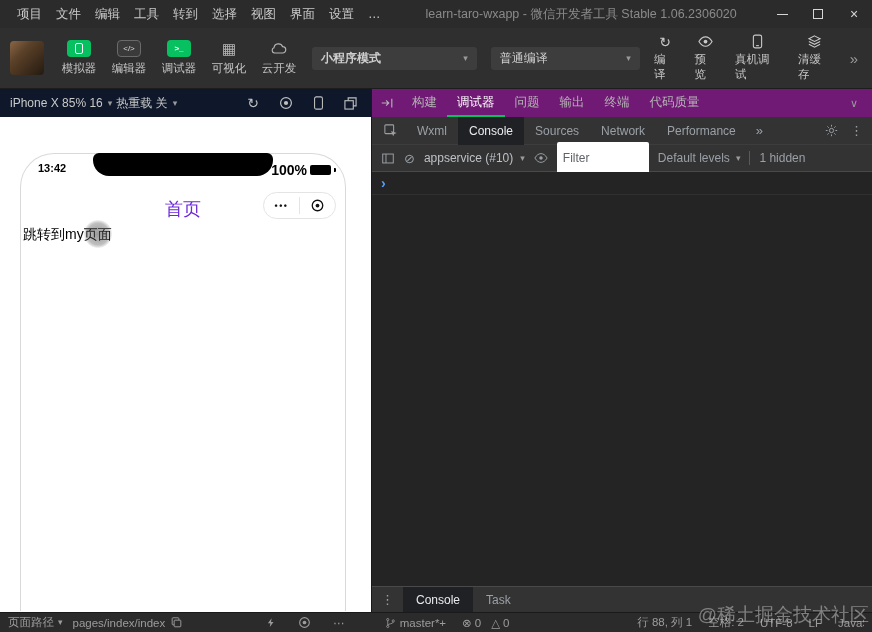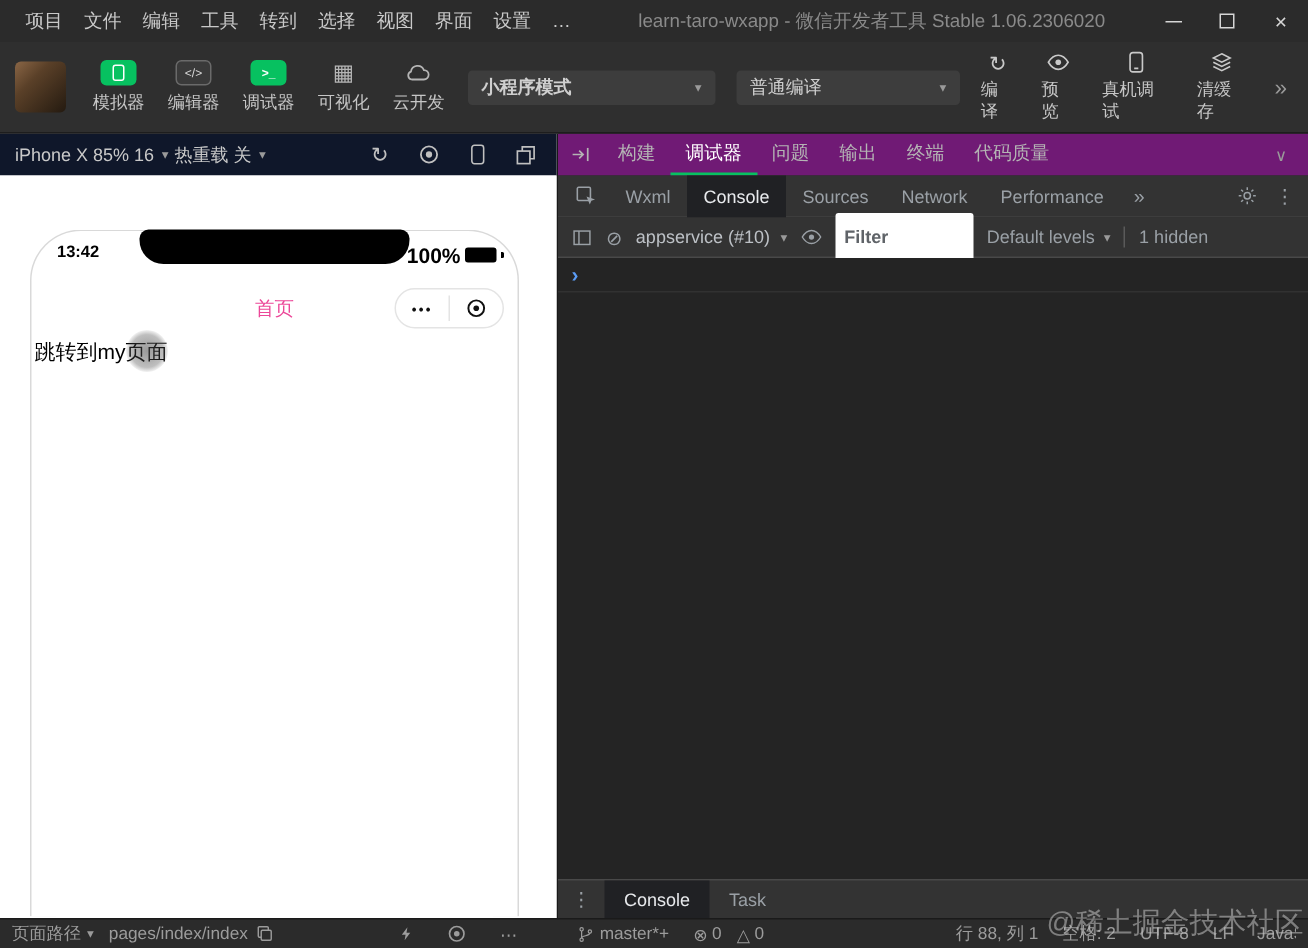--- a/index.html
+++ b/index.html
@@ -47,21 +47,21 @@
   .sim-dd { display:flex; align-items:center; gap:5px; white-space:nowrap; }
   .sim-icons { margin-left:auto; display:flex; align-items:center; gap:20px; color:#c0c0c0; padding-right:4px; }
   .sim-icon { display:flex; align-items:center; font-size:14px; line-height:1; }
   .sim-body { flex:1; position:relative; background:#fff; overflow:hidden; }
   .phone { position:absolute; left:20px; top:36px; width:326px; bottom:1px; background:#fff; border:1px solid #d9d9d9; border-bottom:none; border-radius:34px 34px 0 0; }
   .notch { position:absolute; top:-1px; left:50%; transform:translateX(-50%); width:180px; height:23px; background:#000; border-radius:6px 6px 16px 16px; }
   .p-time { position:absolute; top:8px; left:17px; font-size:11px; font-weight:700; color:#000; }
   .p-batt { position:absolute; top:8px; right:9px; display:flex; align-items:center; gap:3px; font-size:14px; font-weight:700; color:#000; }
   .batt-body { width:21px; height:10px; background:#000; border-radius:2px; }
   .batt-tip { width:2px; height:4px; background:#000; border-radius:0 1px 1px 0; }
-  .p-title { position:absolute; top:43px; left:0; right:0; text-align:center; font-size:13px; color:#ec4899; }
+  .p-title { position:absolute; top:43px; left:0; right:0; text-align:center; font-size:18px; color:#6d28d9; }
   .capsule { position:absolute; top:38px; right:9px; width:73px; height:27px; border:1px solid #e4e4e4; border-radius:14px; background:#fff; display:flex; align-items:center; }
   .cap-half { flex:1; display:flex; align-items:center; justify-content:center; color:#111; }
   .cap-divider { width:1px; height:17px; background:#e4e4e4; }
   .cap-dots { font-size:9px; letter-spacing:1.5px; font-weight:700; }
   .p-link { position:absolute; top:72px; left:2px; font-size:14px; color:#000; z-index:2; }
   .ripple { position:absolute; top:66px; left:63px; width:28px; height:28px; border-radius:50%; z-index:3;
             background:radial-gradient(circle, rgba(70,70,70,.55) 0%, rgba(70,70,70,.35) 55%, rgba(70,70,70,0) 74%); }
 
   
   .dbg { flex:1; min-width:0; display:flex; flex-direction:column; background:#242424; }
@@ -72,21 +72,21 @@
   .row1-chevron { margin-left:auto; color:#9a9a9a; font-size:11px; padding:0 6px; }
   .dbg-row2 { height:28px; flex:none; background:#333; display:flex; align-items:center; font-size:12px; color:#9aa0a6; padding-left:4px; border-bottom:1px solid #3d3d3d; }
   .inspect-icon { padding:0 8px; display:flex; color:#9aa0a6; }
   .t2 { height:28px; display:flex; align-items:center; padding:0 11px; white-space:nowrap; }
   .t2.active { background:#202124; color:#e8eaed; }
   .more-tabs { padding:0 9px; color:#9aa0a6; font-size:13px; }
   .row2-right { margin-left:auto; display:flex; align-items:center; gap:12px; padding-right:9px; color:#9aa0a6; font-size:13px; }
   .dbg-row3 { height:27px; flex:none; background:#333; display:flex; align-items:center; gap:9px; padding:0 9px; font-size:12px; color:#9aa0a6; border-bottom:1px solid #494949; }
   .r3-icon { display:flex; align-items:center; color:#9aa0a6; font-size:13px; line-height:1; }
   .ctx-select { display:flex; align-items:center; gap:7px; color:#bdc1c6; white-space:nowrap; }
-  .filter-input { width:92px; height:32px; background:#fff; border:none; border-radius:2px; font-size:12px; padding:0 6px; color:#333; font-family:inherit;font-weight:bold; }
+  .filter-input { width:92px; height:32px; background:#fff; border:none; border-radius:2px; font-size:12px; padding:0 6px; color:#333; font-family:inherit; }
   .filter-input::placeholder { color:#5f6368; }
   .levels { display:flex; align-items:center; gap:6px; white-space:nowrap; }
   .v-div { width:1px; height:14px; background:#5a5a5a; flex:none; }
   .hidden-count { max-width:48px; overflow:hidden; white-space:nowrap; flex:none; }
   .console { flex:1; position:relative; background:#242424; overflow:hidden; }
   .prompt-row { height:23px; border-bottom:1px solid #313131; display:flex; align-items:center; padding:0 9px; }
   .prompt { color:#5b9cf5; font-size:14px; font-weight:700; }
   .drawer { height:26px; flex:none; background:#333; border-top:1px solid #494949; display:flex; align-items:stretch; font-size:12px; color:#9aa0a6; }
   .drawer-kebab { display:flex; align-items:center; padding:0 9px; font-size:13px; }
   .dtab { display:flex; align-items:center; padding:0 13px; }

